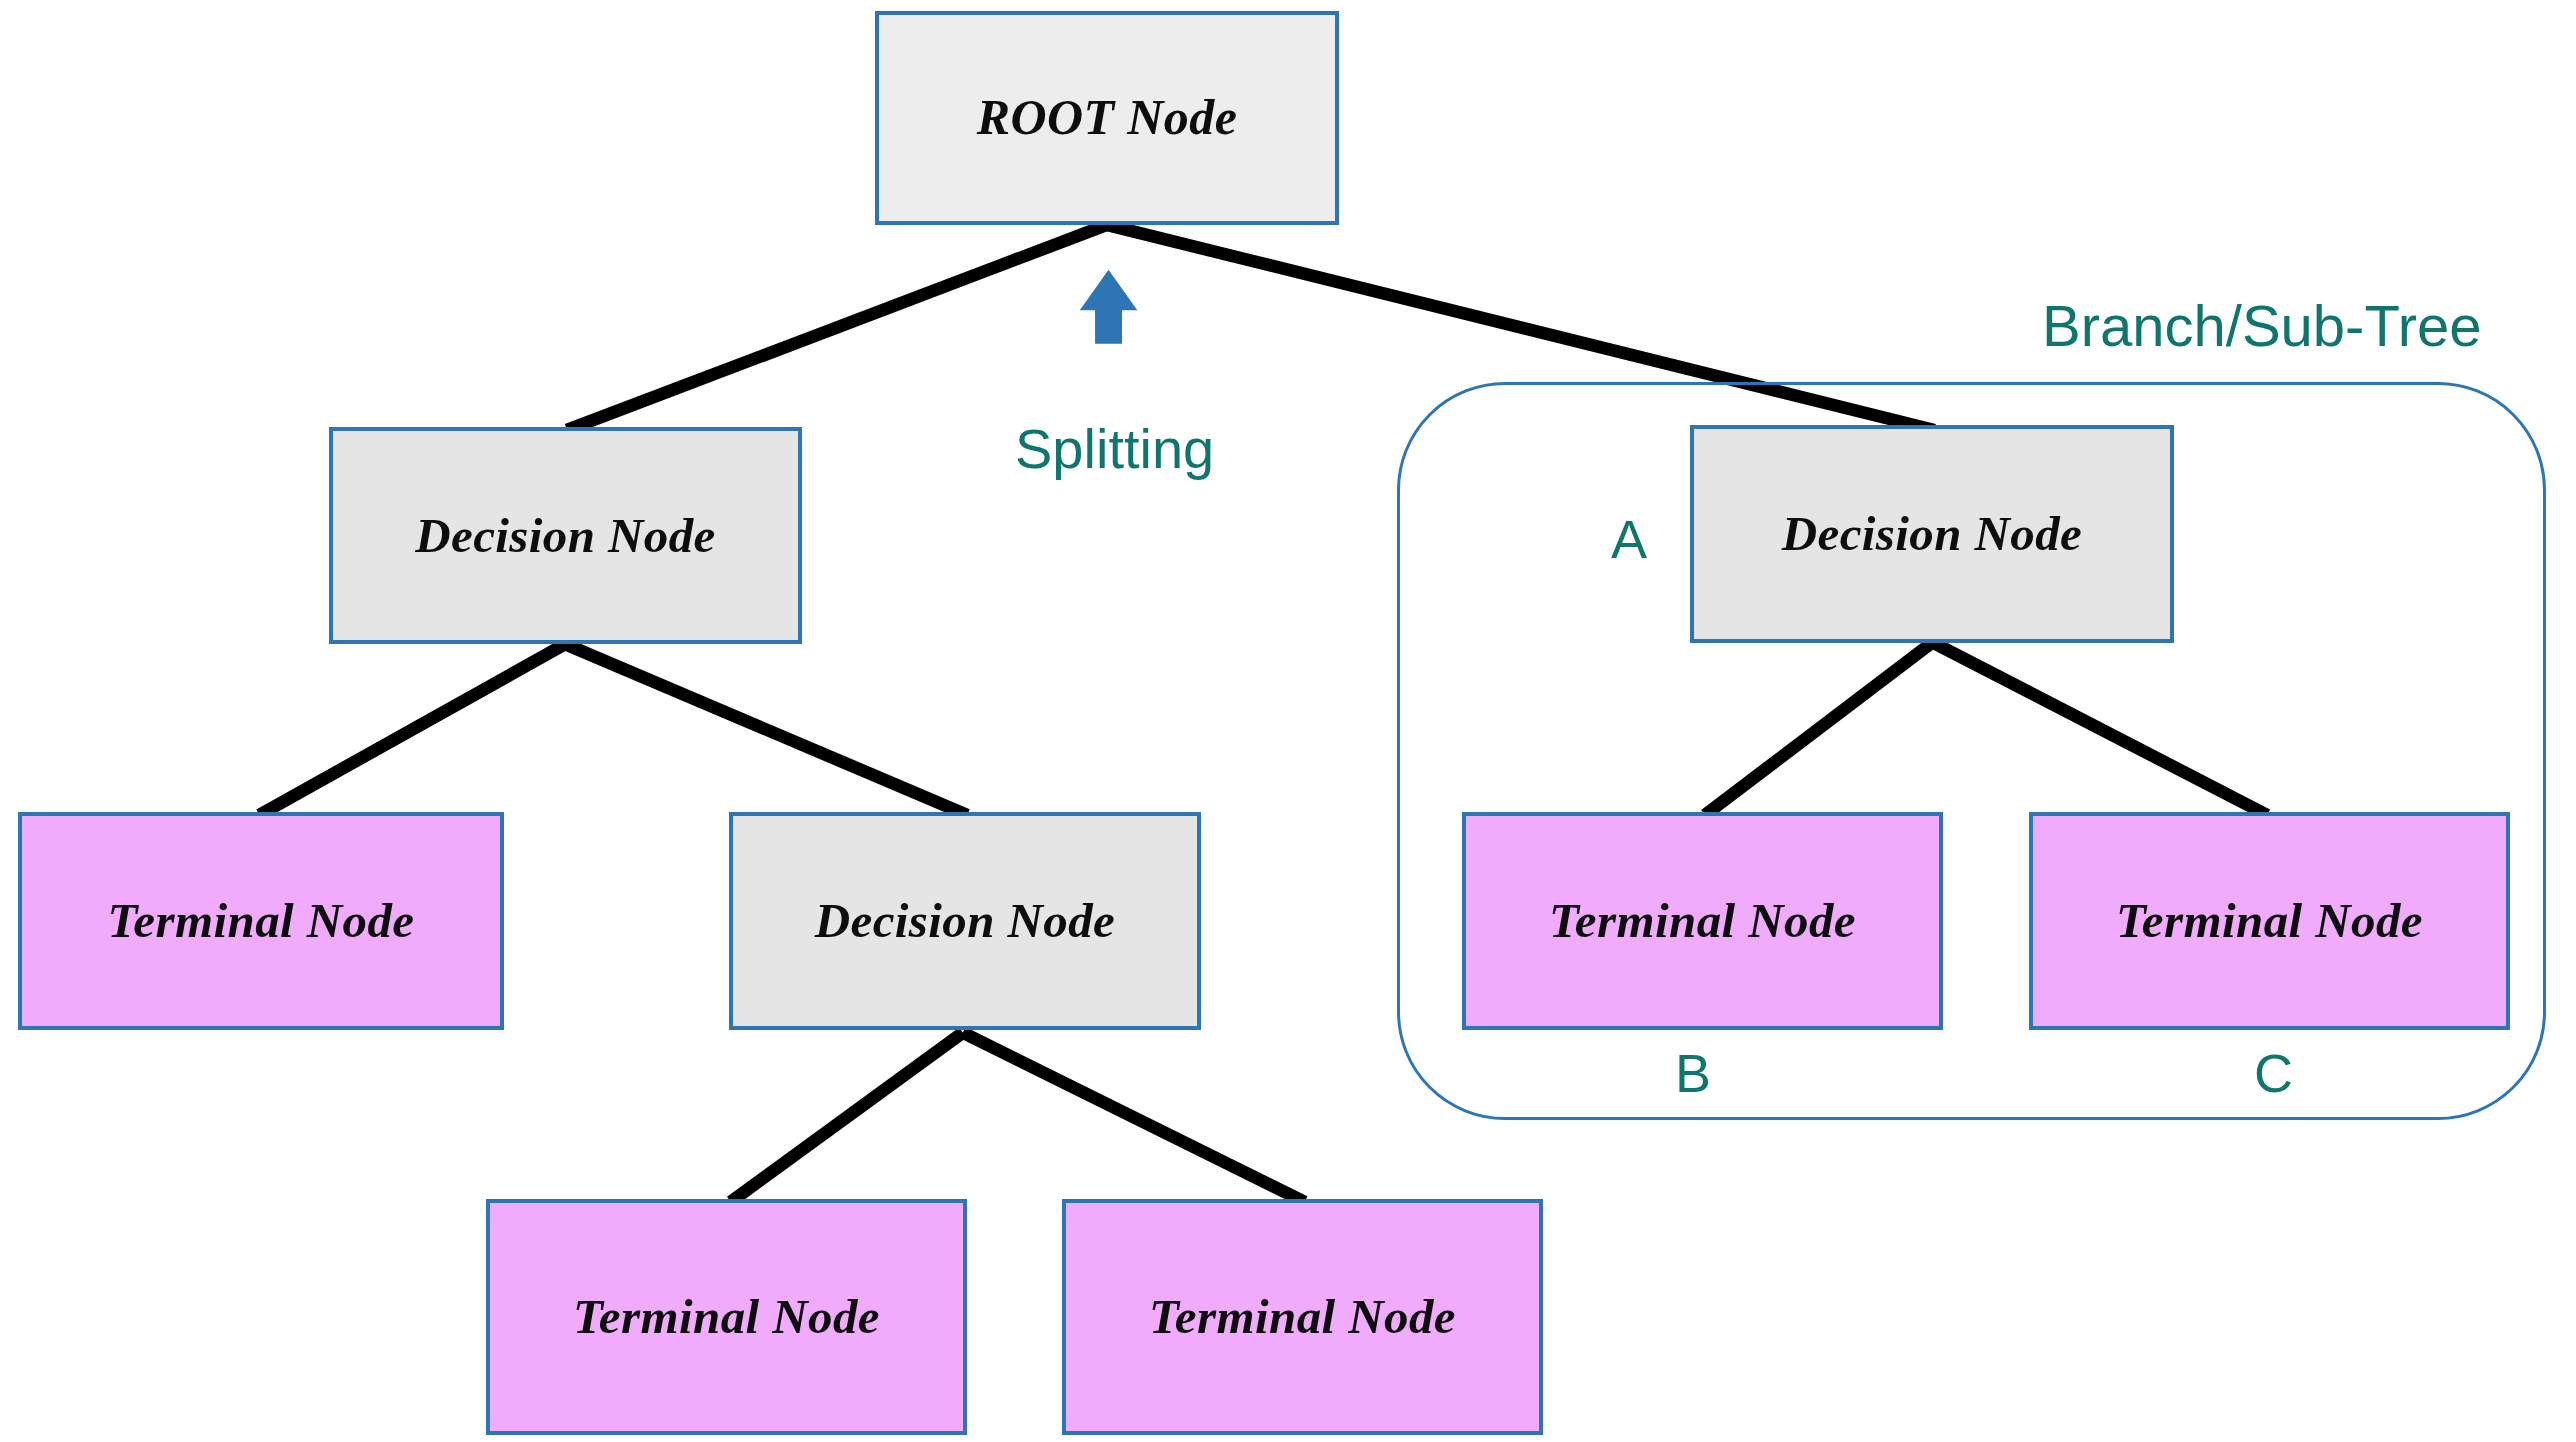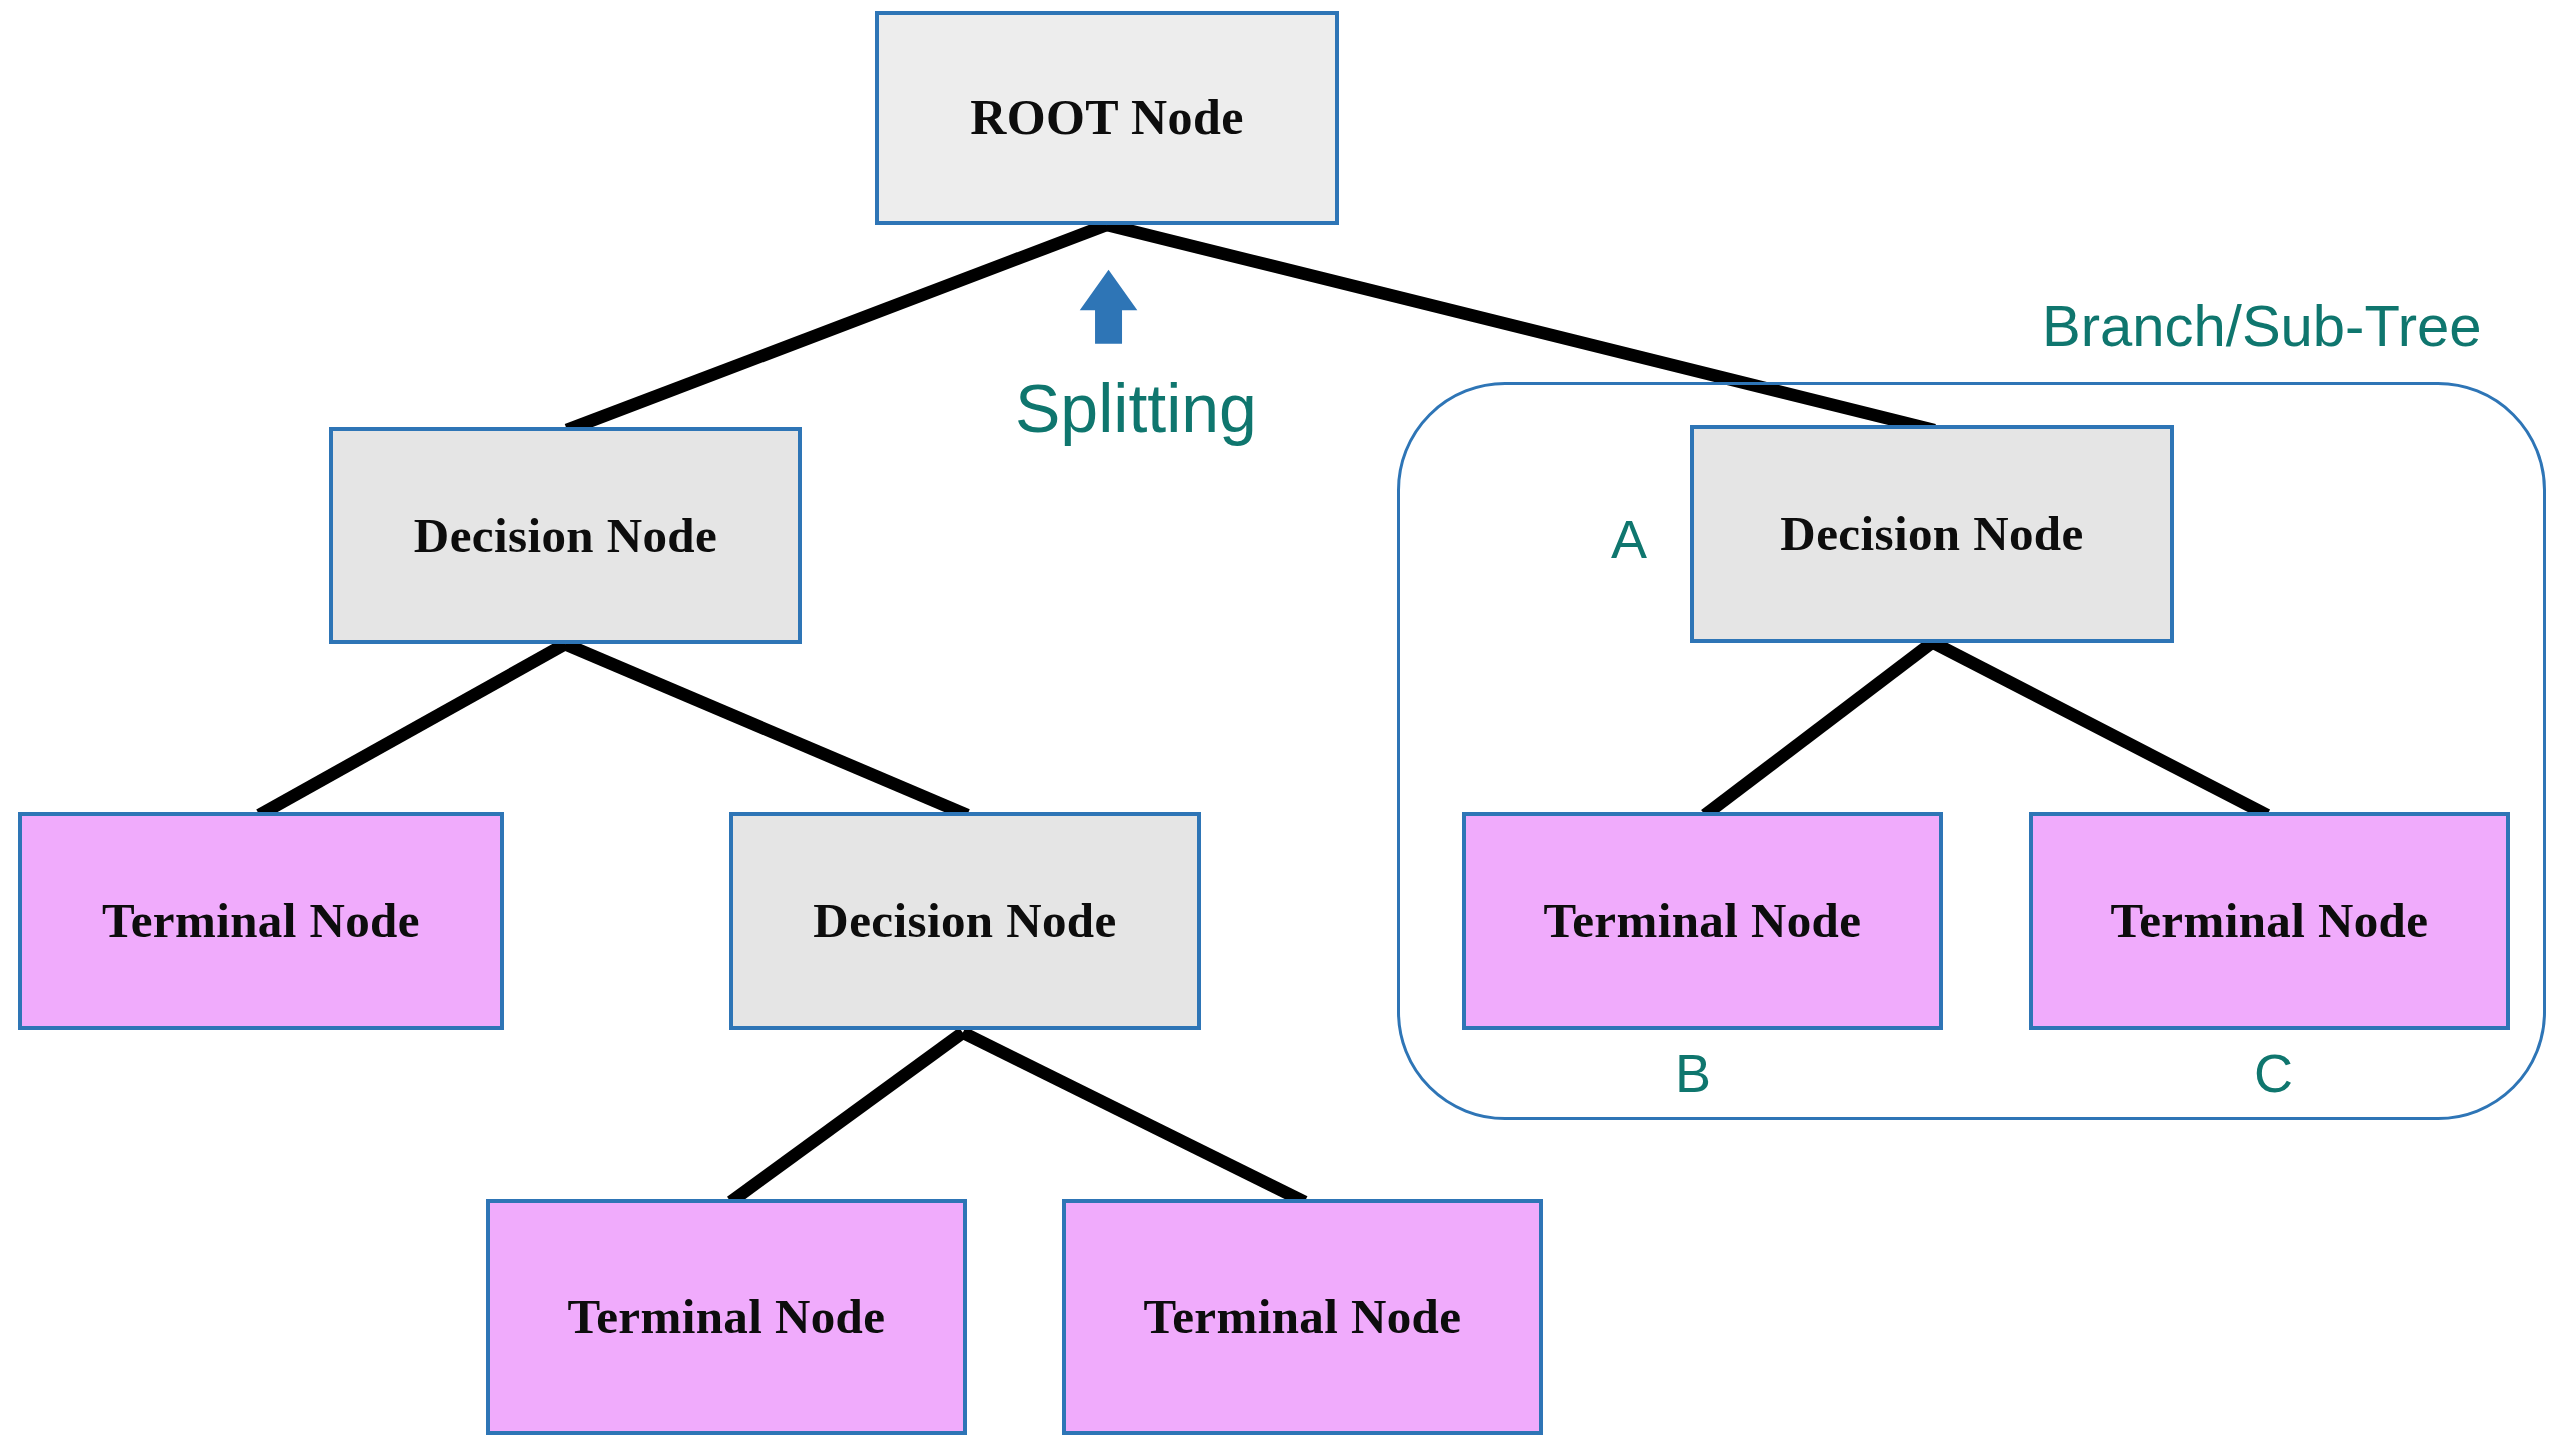--- a/index.html
+++ b/index.html
@@ -15,40 +15,41 @@
   .node{
     position:absolute;
     box-sizing:border-box;
     border:4.5px solid #2E75B6;
     display:flex;align-items:center;justify-content:center;
     font-family:"Liberation Serif",serif;
     font-weight:bold;
     color:#0d0d0d;
     letter-spacing:0.4px;
     line-height:1.1;
+    font-style:italic;
   }
   .node-root{background:#EDEDED;}
   .node-decision{background:#e5e5e5;}
   .node-terminal{background:#f0abfc;}
 
   .subtree-box{
     position:absolute;
     box-sizing:border-box;
     border:3.6px solid #2E75B6;
     border-radius:108px;
     background:transparent;
   }
 
   .plain-label{
     position:absolute;
     font-family:"Liberation Sans",sans-serif;
     color:#0f766e;
     white-space:nowrap;
   }
-  .lbl-splitting{font-size:68px;}
+  .lbl-splitting{font-size:56px;margin-top:47px;}
   .lbl-branch{font-size:58px;}
   .lbl-abc{font-size:54px;}
 </style>
 </head>
 <body>
 
 <div id="stage">
 
   <svg id="edges" viewBox="0 0 2863 1603" xmlns="http://www.w3.org/2000/svg">
     <g stroke="#000000" stroke-width="14" stroke-linecap="butt" fill="none">

